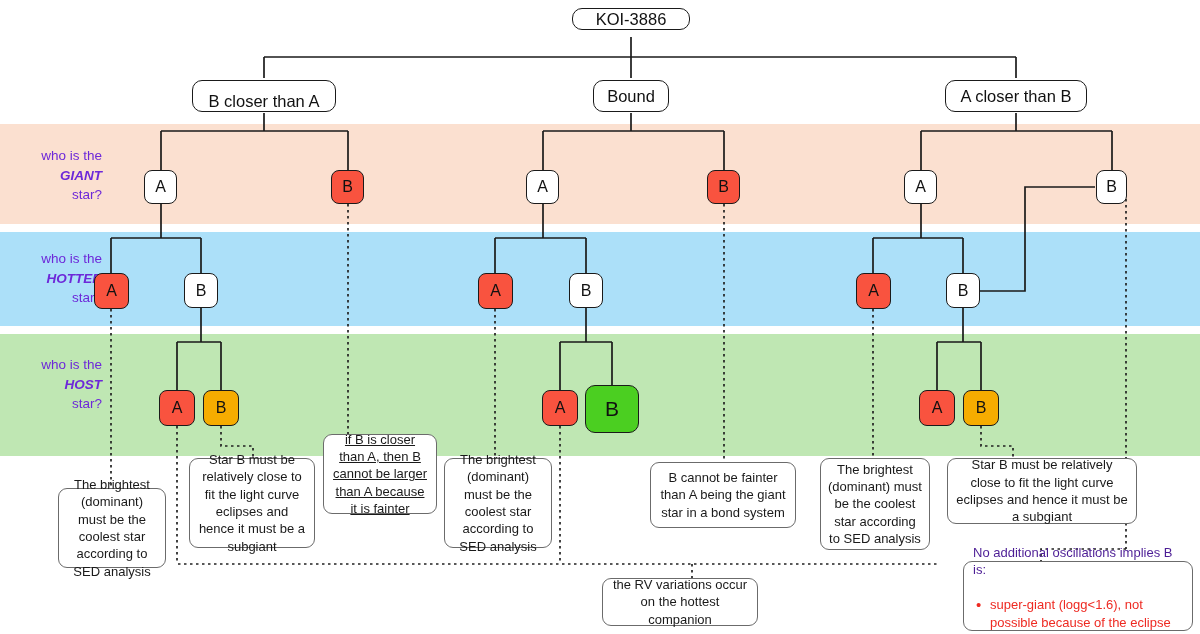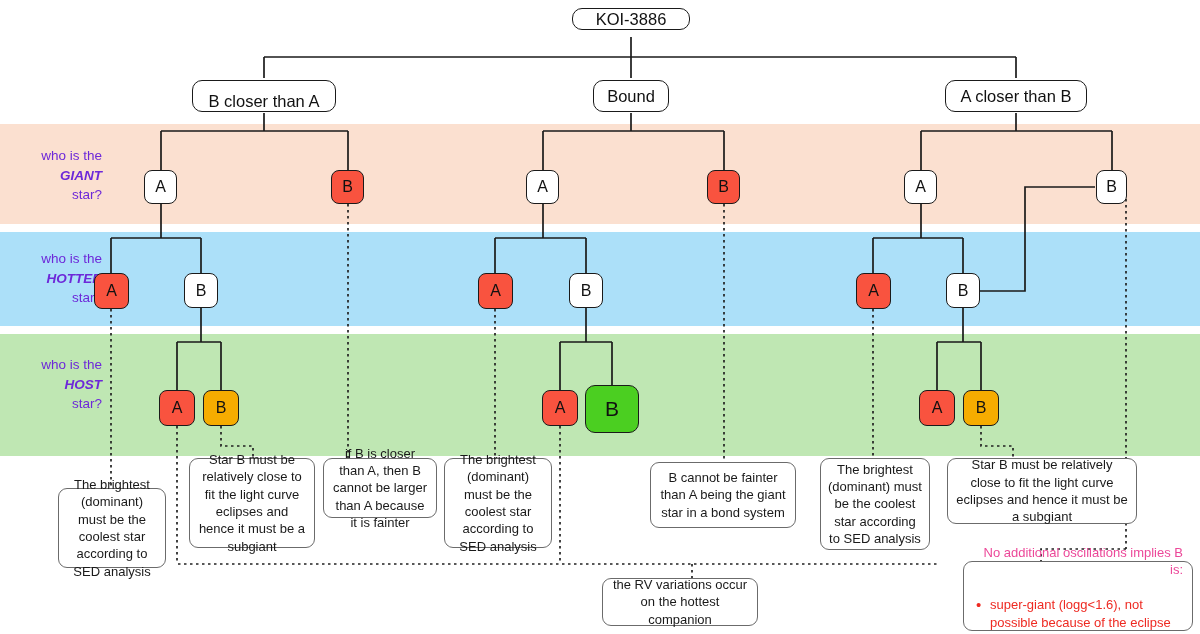--- a/index.html
+++ b/index.html
@@ -24,21 +24,21 @@
         background:#ffffff;color:#1a1a1a;font-size:13px;line-height:1.33;
         display:flex;align-items:center;justify-content:center;text-align:center;padding:5px 7px;}
   .note.left{text-align:left;justify-content:flex-start;}
   .bullets{margin:0;padding:0;list-style:none;width:100%;}
   .bullets li{position:relative;padding-left:17px;line-height:1.34;}
   .bullets li:before{content:"\2022";position:absolute;left:3px;top:-1px;font-size:15px;}
   .bl-blue{color:#29a8e0;}
   .bl-blue:before{color:#111;}
   .bl-red{color:#ee2a22;}
   .bl-red:before{color:#ee2a22;}
-  .note-head{display:block;margin-bottom:18px;color:#ec4899;text-align:right;}
+  .note-head{display:block;margin-bottom:18px;color:#4c1d95;}
 </style>
 </head>
 <body>
 
 <div id="stage">
 
   <div class="band band-giant" style="top:124px;height:100px;"></div>
   <div class="band band-hotter" style="top:232px;height:94px;"></div>
   <div class="band band-host" style="top:334px;height:122px;"></div>
 
@@ -185,21 +185,21 @@
     </div>
 
   <div class="note" style="left:58px;top:488px;width:108px;height:80px;">
     <span>The brightest (dominant) must be the coolest star according to SED analysis</span>
     </div>
 
   <div class="note" style="left:189px;top:458px;width:126px;height:90px;">
     <span>Star B must be relatively close to fit the light curve eclipses  and hence it must be a subgiant</span>
     </div>
 
-  <div class="note" style="left:323px;top:458px;width:114px;height:60px;">
+  <div class="note" style="left:323px;top:434px;width:114px;height:80px;text-decoration:underline;">
     <span>if B is closer than A, then B cannot be larger than A because it is fainter</span>
     </div>
 
   <div class="note" style="left:444px;top:458px;width:108px;height:90px;">
     <span>The brightest (dominant) must be the coolest star according to SED analysis</span>
     </div>
 
   <div class="note" style="left:650px;top:462px;width:146px;height:66px;">
     <span>B cannot be fainter than A being the giant star in a bond system</span>
     </div>

